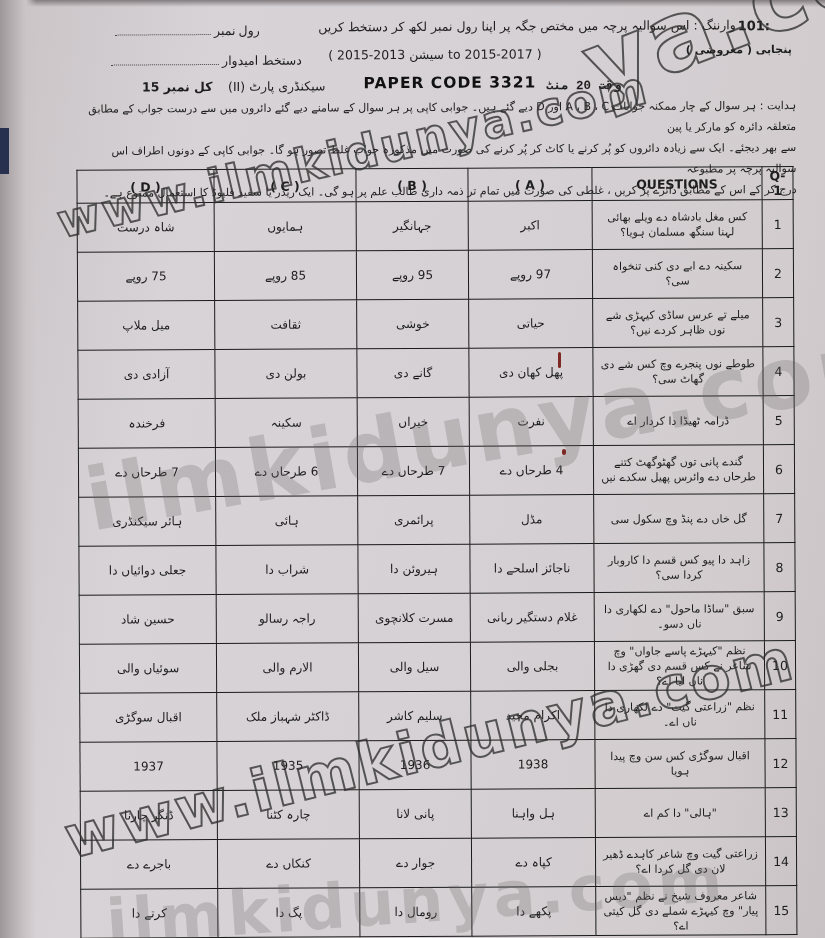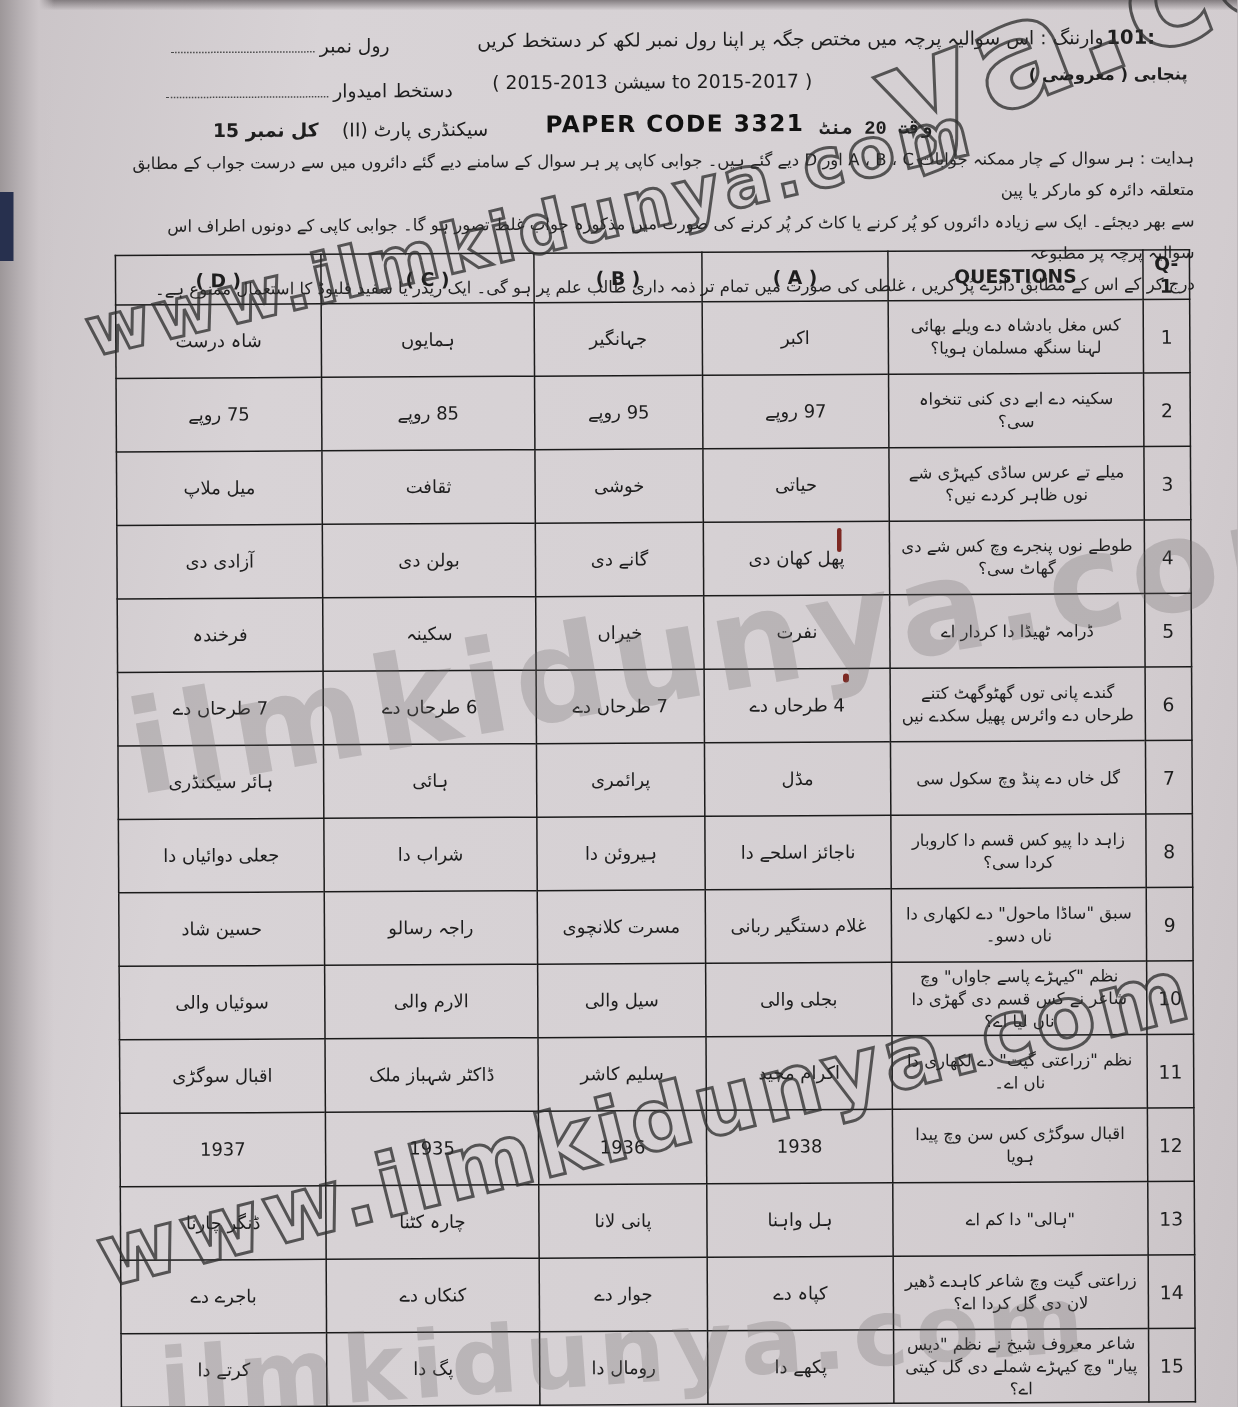--- a/index.html
+++ b/index.html
@@ -19,21 +19,21 @@
     background:linear-gradient(90deg,#9d9799,#b7b1b4 38%,#cbc5c8 72%,rgba(203,197,200,0));}
   .edge-mark{position:absolute;left:0;top:128px;width:9px;height:46px;background:#27304e;}
   .speck{position:absolute;background:#7d2822;border-radius:2px;}
   .scan{position:absolute;inset:0;transform:rotate(-0.3deg);}
 
   
   .hdr{position:absolute;font-size:12.5px;white-space:nowrap;}
   .rtl{direction:rtl;unicode-bidi:embed;}
   .doc-code{left:740px;top:20px;font-weight:bold;font-size:13px;}
   .warning{left:295px;top:19px;width:443px;text-align:right;font-size:12.5px;}
-  .roll{left:112px;top:21px;width:150px;display:flex;direction:rtl;align-items:baseline;gap:3px;}
+  .roll{left:112px;top:21px;width:150px;display:flex;direction:rtl;align-items:baseline;gap:3px;font-family:Liberation Serif, serif;}
   .dots{display:inline-block;border-bottom:1.5px dotted #4a4a4a;height:12px;}
   .subject{left:688px;top:45px;font-weight:bold;font-size:11px;}
   .session{left:316px;top:47px;width:242px;text-align:center;font-size:12.5px;}
   .sign{left:112px;top:51px;width:192px;display:flex;direction:rtl;align-items:baseline;gap:3px;}
   .time{left:548px;top:78px;font-weight:bold;font-family:Liberation Mono, monospace;}
   .pcode{left:356px;top:74px;width:192px;text-align:center;font-weight:bold;
     font-size:15.5px;letter-spacing:1px;color:#111;}
   .level{left:230px;top:78px;}
   .marks{left:144px;top:78px;font-weight:bold;}
 

